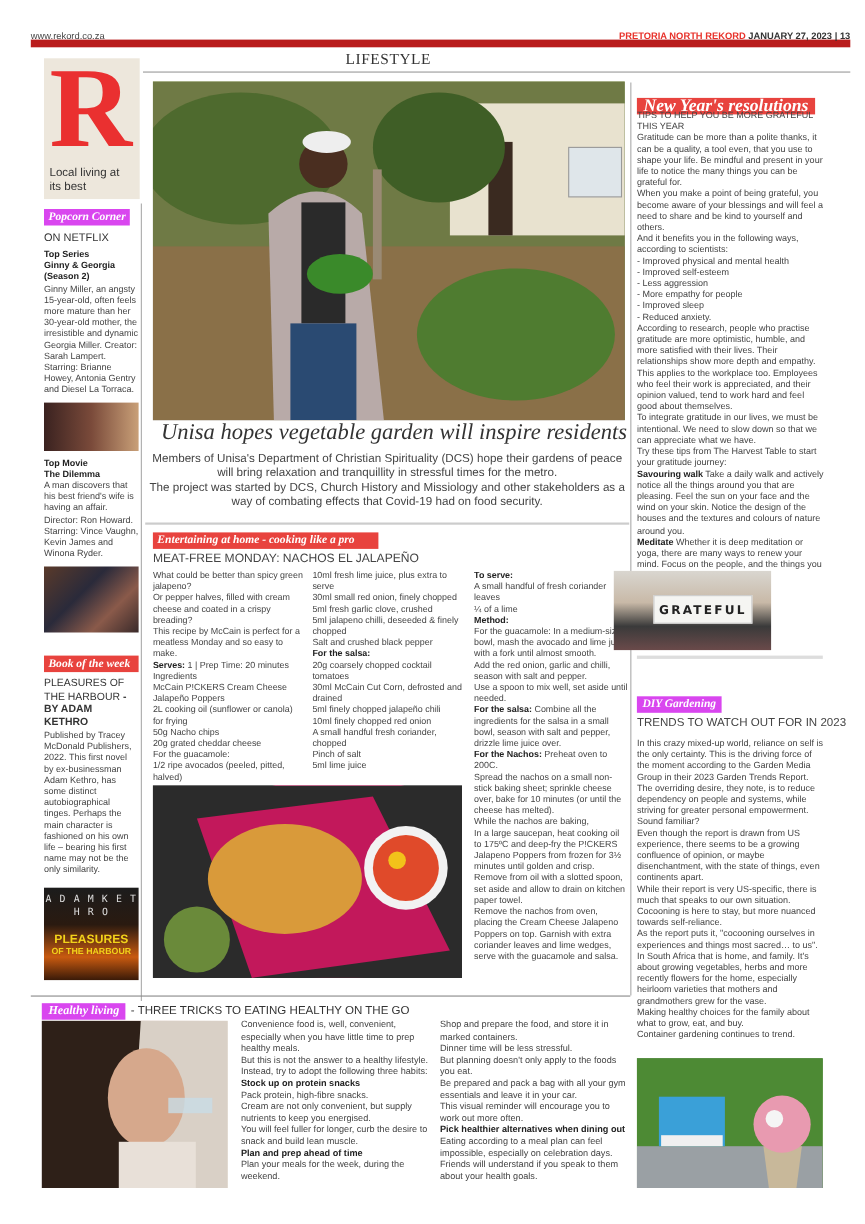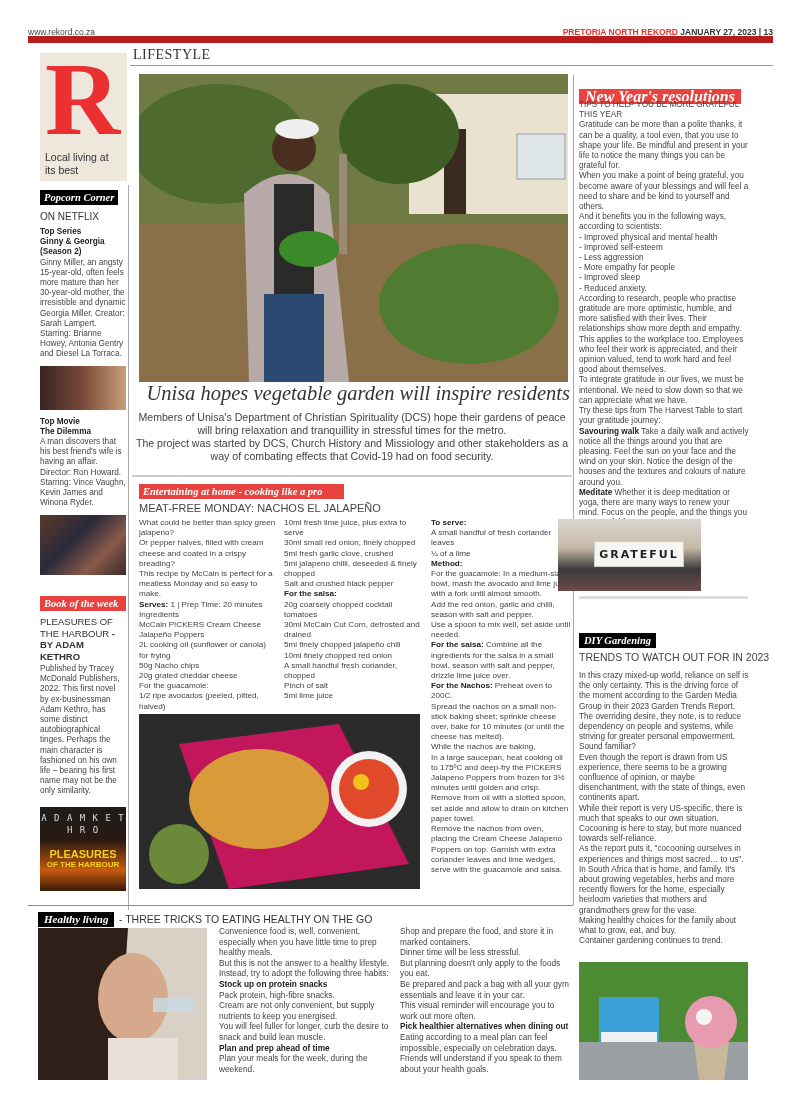--- a/index.html
+++ b/index.html
@@ -2,29 +2,29 @@
 <html><head>
 <meta charset="utf-8">
 <style>
   * { box-sizing: border-box; margin: 0; padding: 0; }
   body { width: 786px; height: 1113px; background: #ffffff; position: relative; overflow: hidden; font-family: "Liberation Sans", sans-serif; color: #333; }
   .abs { position: absolute; }
   .topbar { left: 28px; top: 25px; width: 745px; height: 18px; border-bottom: 7px solid #b91c1c; }
   .site-url { position: absolute; left: 0; top: 2px; font-size: 8.5px; color: #444; }
   .masthead { position: absolute; right: 0; top: 2px; font-size: 8.5px; font-weight: bold; color: #333; }
   .masthead .paper { color: #e8322b; }
-  .section-title { left: 133px; top: 47px; width: 440px; font-family: "Liberation Serif", serif; font-size: 14px; letter-spacing: 0.5px; color: #333; }
+  .section-title { left: 133px; top: 47px; width: 440px; text-align: center; font-family: "Liberation Serif", serif; font-size: 14px; letter-spacing: 0.5px; color: #333; }
   .section-rule { left: 130px; top: 65px; width: 643px; height: 1px; background: #999; }
   
   .logo-box { left: 40px; top: 53px; width: 87px; height: 128px; background: #ede7dc; }
   .logo-r { position: absolute; left: 5px; top: -6px; font-family: "Liberation Serif", serif; font-weight: bold; font-size: 104px; color: #ea3030; line-height: 1; }
   .logo-tag { position: absolute; left: 5px; top: 98px; font-size: 10.5px; color: #333; line-height: 13px; }
   .left-rule { left: 128px; top: 185px; width: 1px; height: 725px; background: #aaa; }
   .kicker { display: inline-block; font-family: "Liberation Serif", serif; font-style: italic; font-weight: bold; color: #fff; font-size: 11px; padding: 1px 4px; line-height: 13px; }
-  .kicker.teal { background: #000000; font-style: italic; }
+  .kicker.teal { background: #d946ef; font-style: italic; }
   .kicker.red { background: #e8433e; }
   .sub-caps { font-size: 10px; color: #333; line-height: 12px; }
   .small-text { font-size: 8.2px; line-height: 10.2px; color: #444; }
   .small-text b { color: #222; }
   .photo { background: #555; overflow: hidden; }
   
   .hero { left: 139px; top: 74px; width: 429px; height: 308px; background: linear-gradient(180deg,#7a8a4a 0%,#4d6b32 30%,#8a7a4a 60%,#6b5a3a 100%); }
   .headline { left: 110px; top: 382px; width: 460px; text-align: right; font-family: "Liberation Serif", serif; font-style: italic; font-size: 20.5px; color: #333; }
   .deck { left: 132px; top: 411px; width: 440px; text-align: center; font-size: 10.6px; line-height: 13px; color: #444; }
   .deck-rule { left: 132px; top: 475px; width: 440px; height: 2px; background: #ccc; }

